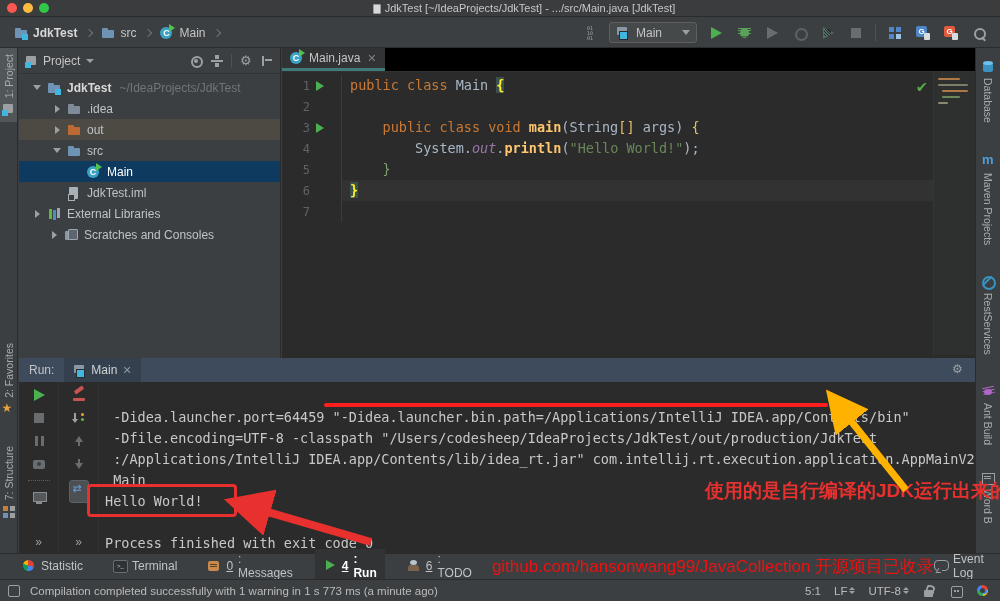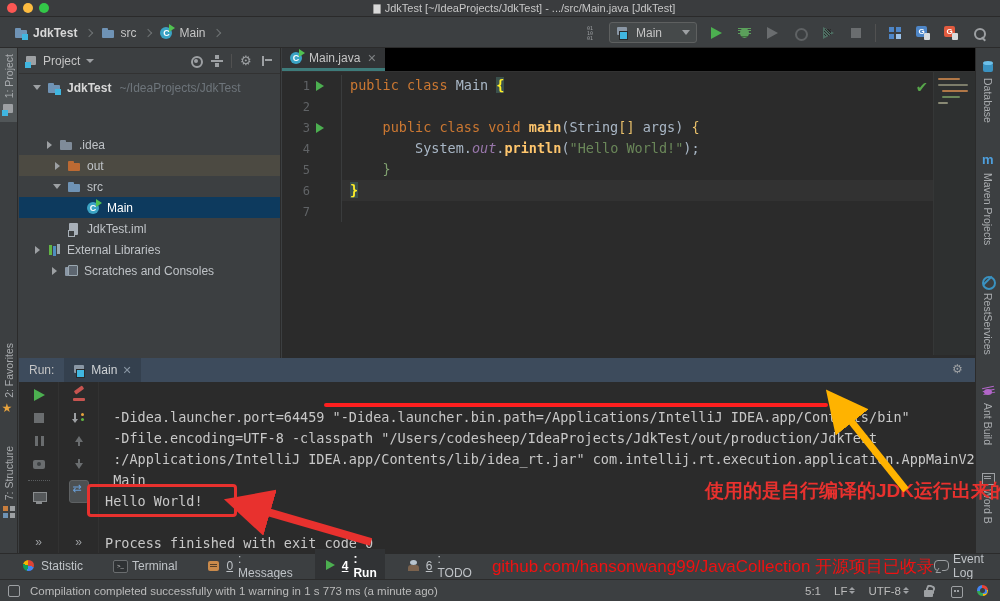--- a/index.html
+++ b/index.html
@@ -403,21 +403,21 @@
         <div class="tree-row bold" style="padding-left: 8px;">
           <span class="arrow">
             <span class="arrow-down"></span>
           </span>
           <span class="ic ic-folder-project">
             <span class="tag"></span>
           </span>
           <span class="lbl">JdkTest</span>
           <span class="sfx">~/IdeaProjects/JdkTest</span>
         </div>
-        <div class="tree-row" style="padding-left: 20px; margin-top: 36px;">
+        <div class="tree-row" style="padding-left: 28px;">
           <span class="arrow">
             <span class="arrow-right"></span>
           </span>
           <span class="ic ic-folder"></span>
           <span class="lbl">.idea</span>
         </div>
         <div class="tree-row warm" style="padding-left: 28px;">
           <span class="arrow">
             <span class="arrow-right"></span>
           </span>

